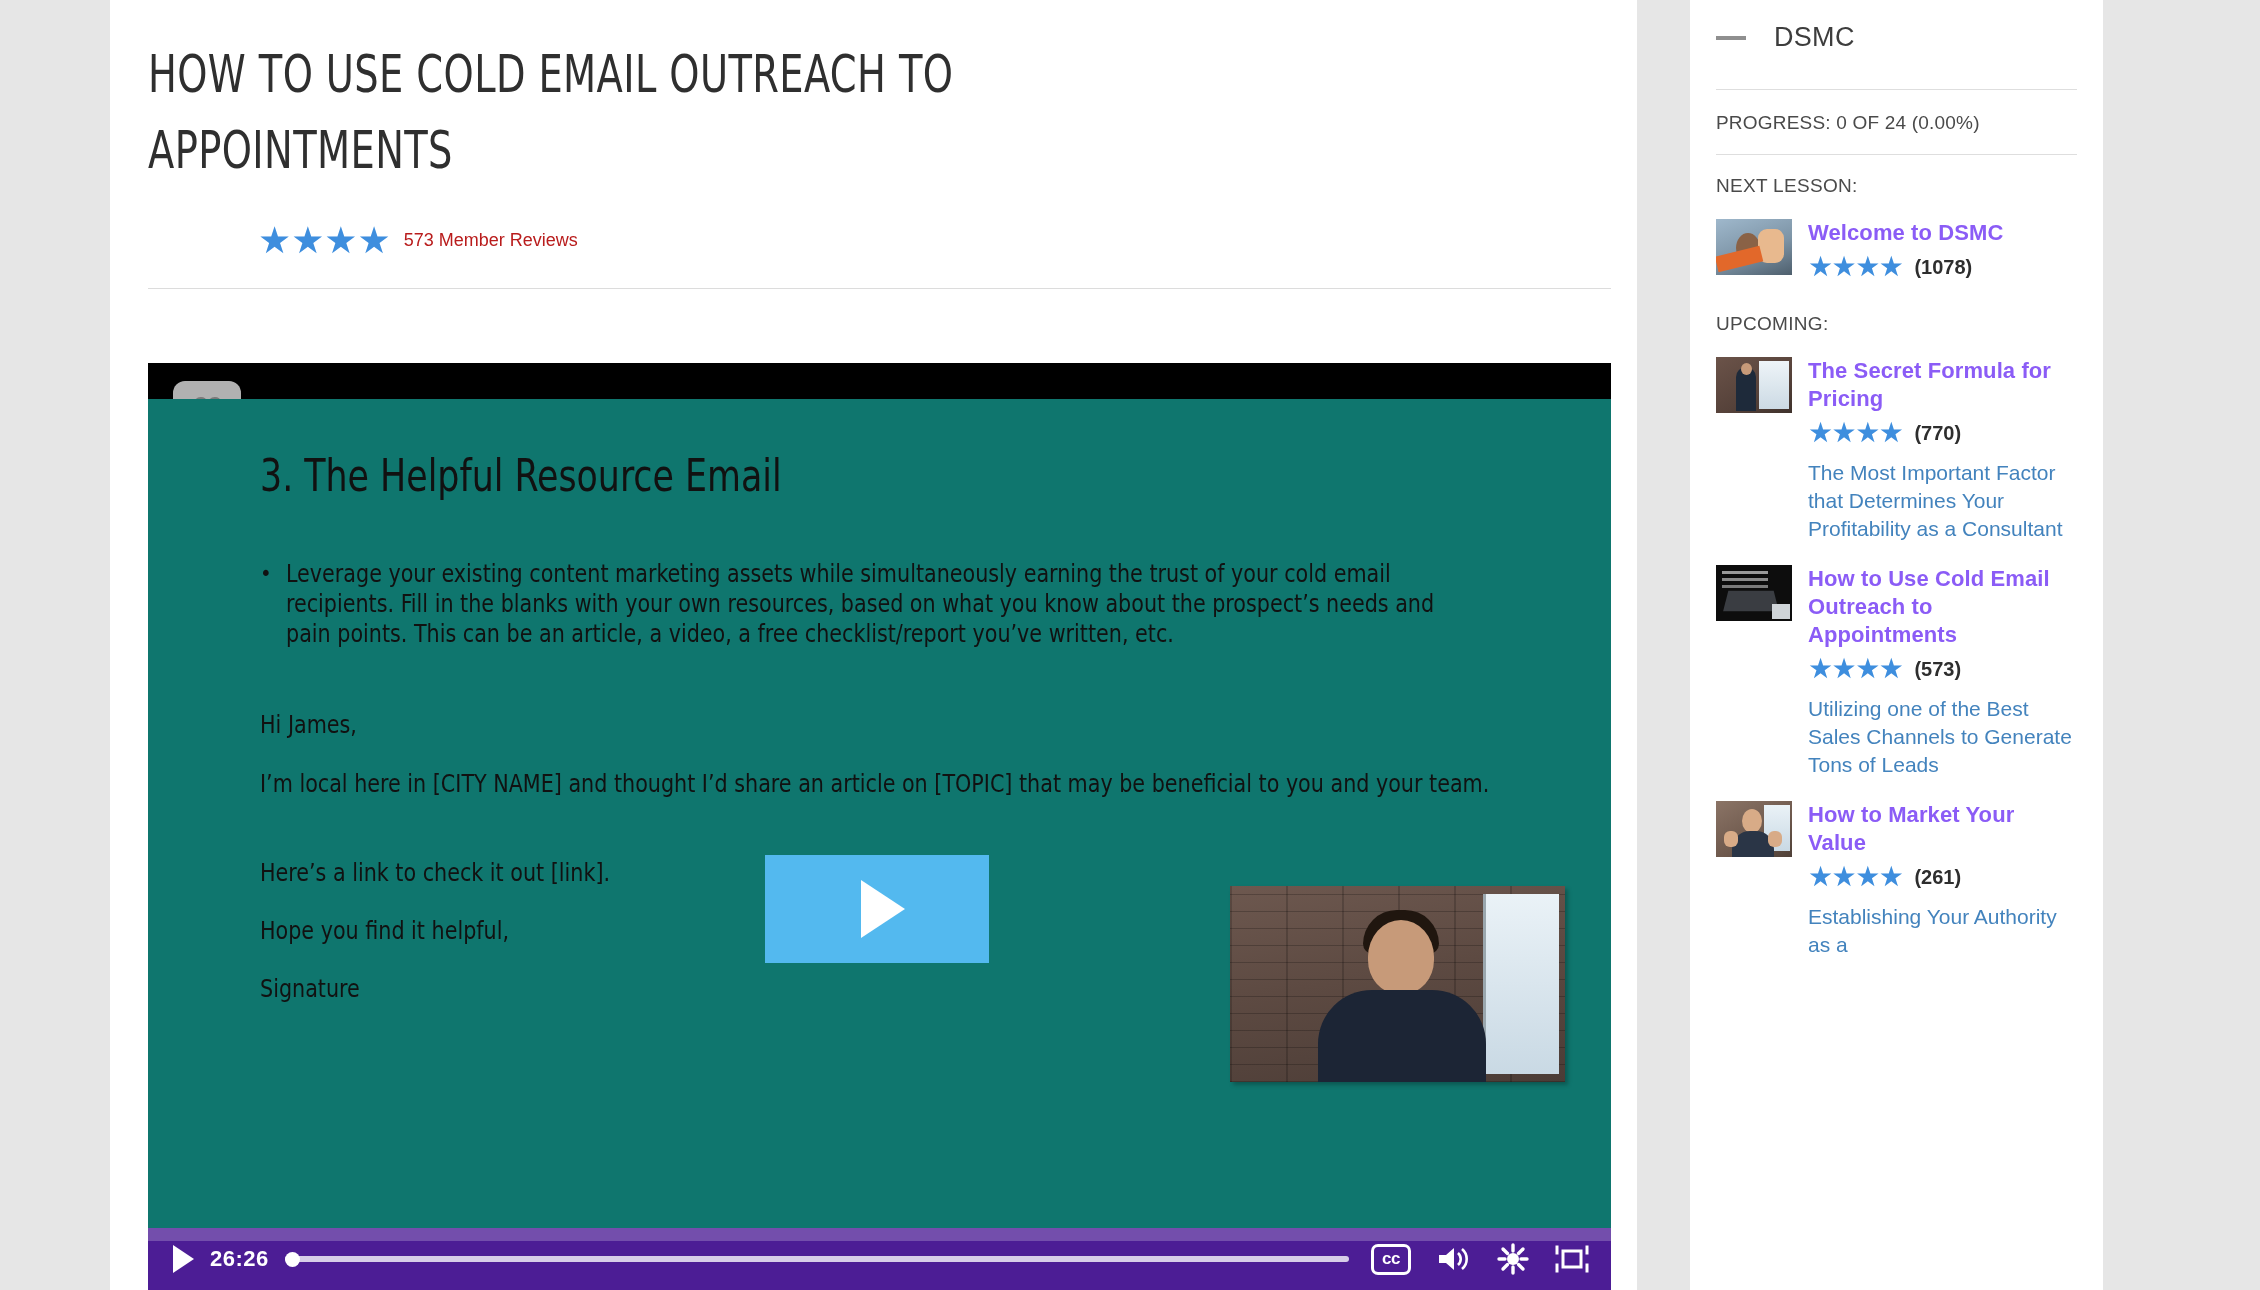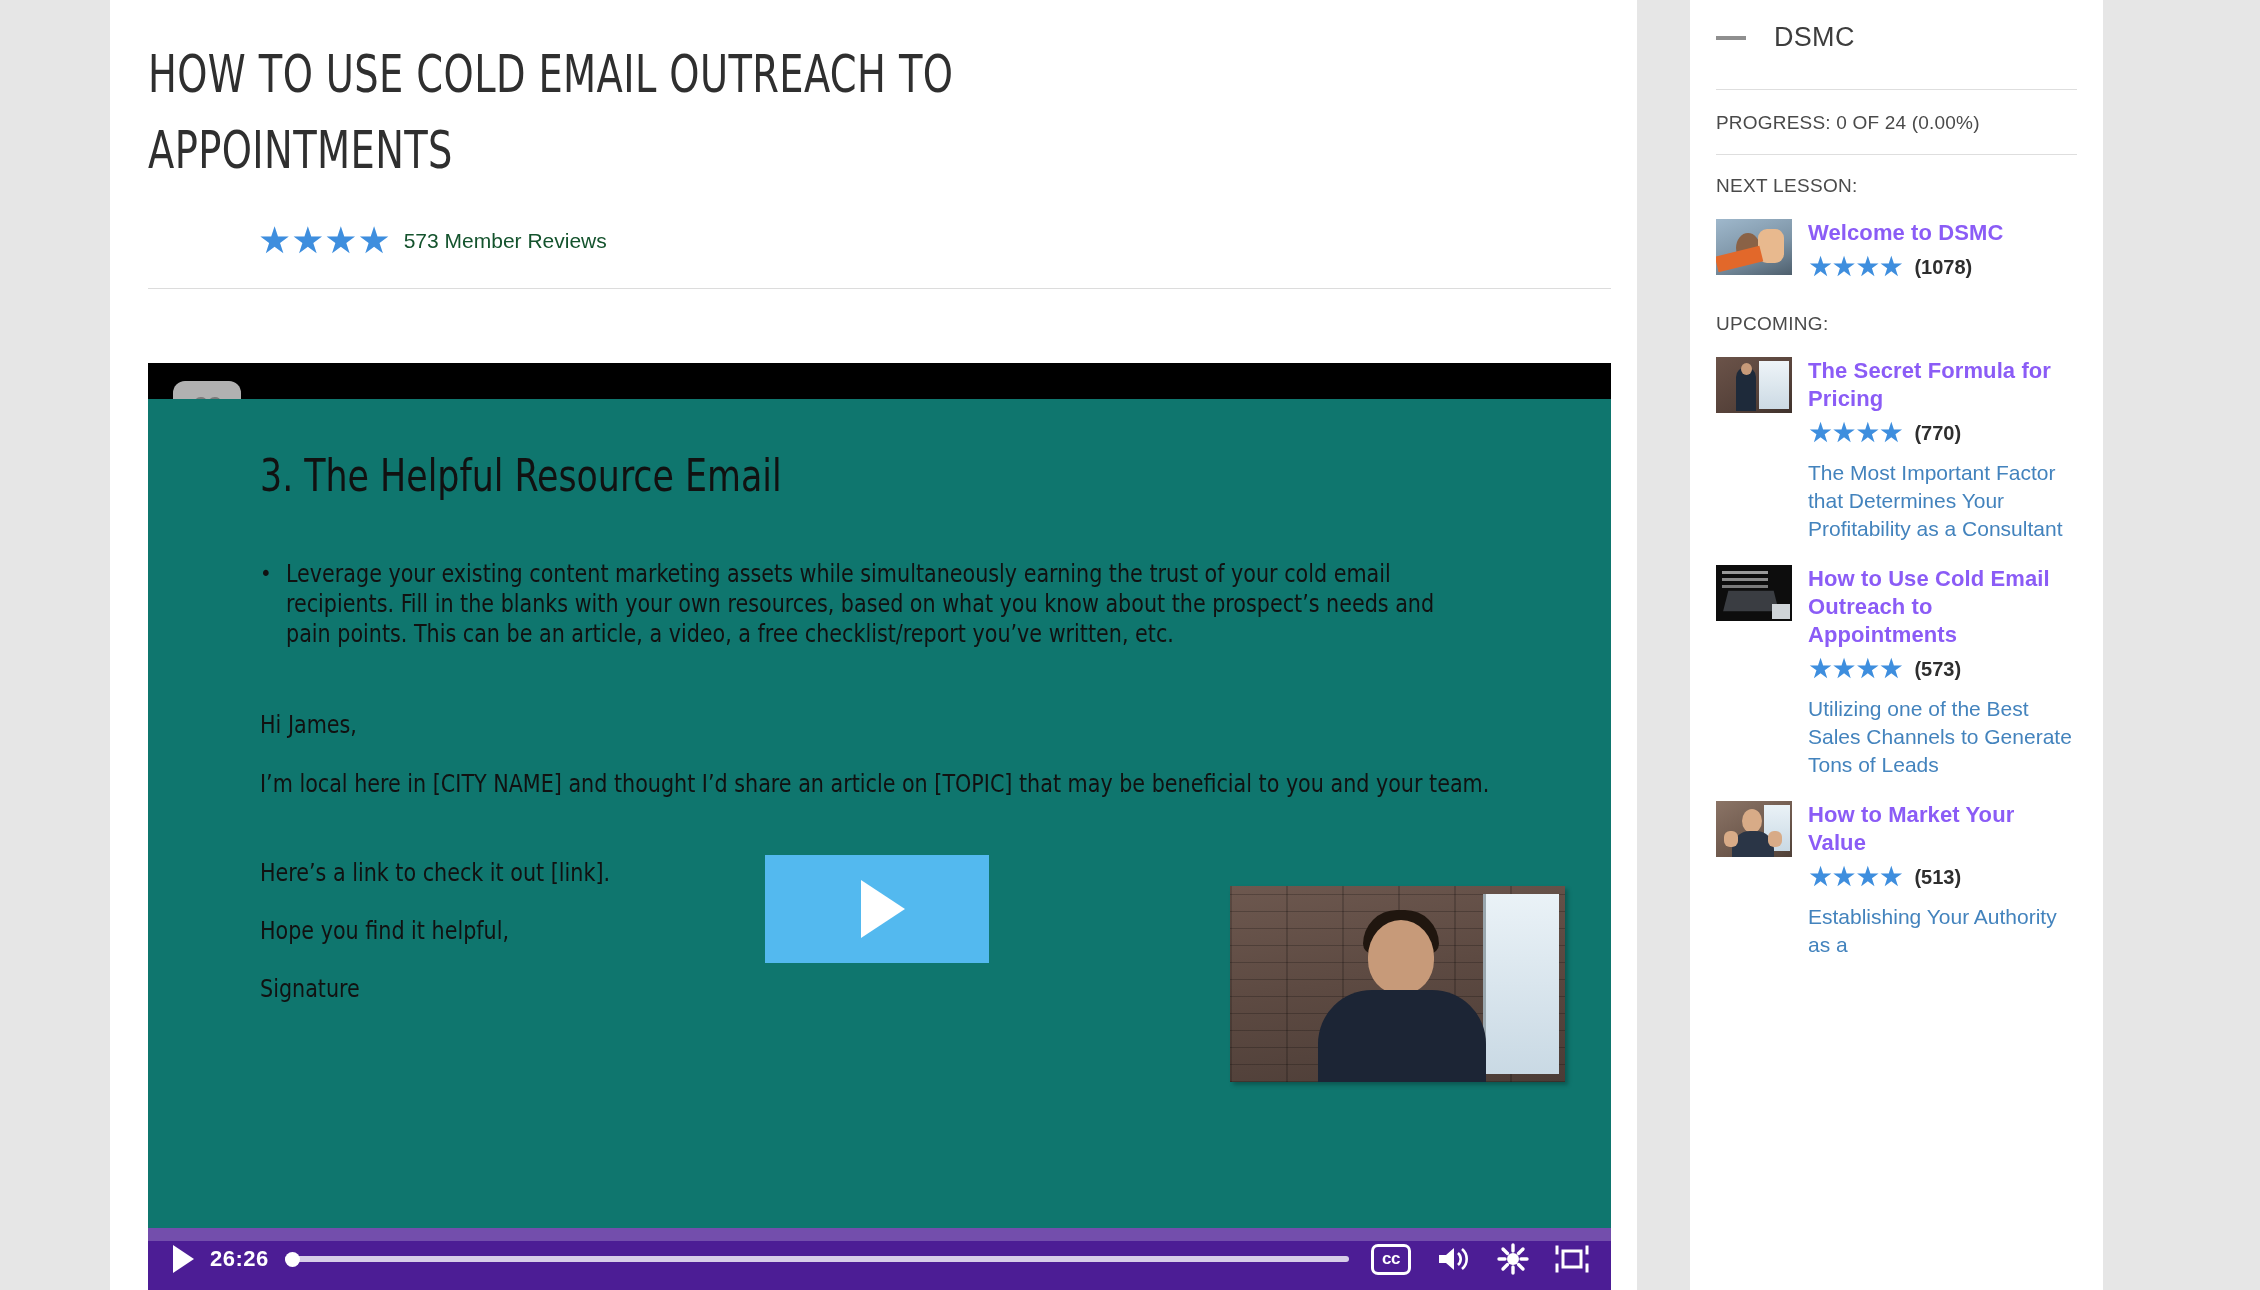--- a/index.html
+++ b/index.html
@@ -27,21 +27,21 @@
   }
   .rating-row {
     position: absolute; left: 148px; top: 222px;
     display: flex; align-items: center; gap: 14px;
   }
   .stars { display: flex; gap: 1px; line-height: 1; }
   .stars .st {
     font-size: 37px; color: #3e8ede; line-height: 1;
     letter-spacing: -1px;
   }
-  .review-count { font-size: 21px; color: #14532d; font-weight: 400; }
+  .review-count { font-size: 18px; color: #b91c1c; font-weight: 400; }
   .hdr-rule {
     position: absolute; left: 38px; top: 288px;
     width: 1463px; height: 1px; background: #dcdcdc;
   }
 
   
   .player {
     position: absolute; left: 38px; top: 363px;
     width: 1463px; height: 927px;
     background: #ffffff; overflow: hidden;
@@ -433,20 +433,20 @@
       </div>
       <div class="lesson-body">
         <div class="lesson-title-link">How to Market Your Value</div>
         <div class="lesson-stars">
           <span class="ss">
             <span>★</span>
             <span>★</span>
             <span>★</span>
             <span>★</span>
           </span>
-          <span class="lesson-count">(513)</span>
+          <span class="lesson-count">(261)</span>
         </div>
         <div class="lesson-desc">Establishing Your Authority as a</div>
       </div>
     </div>
 
   </aside>
 </div>
 
 </body></html>

